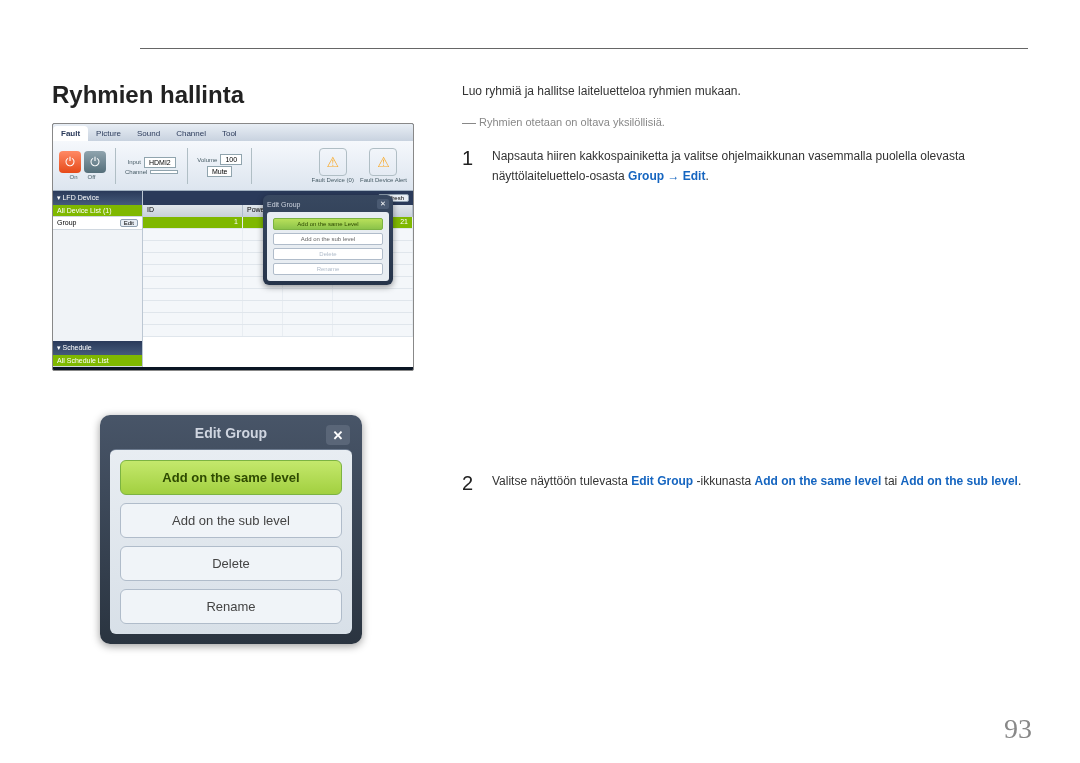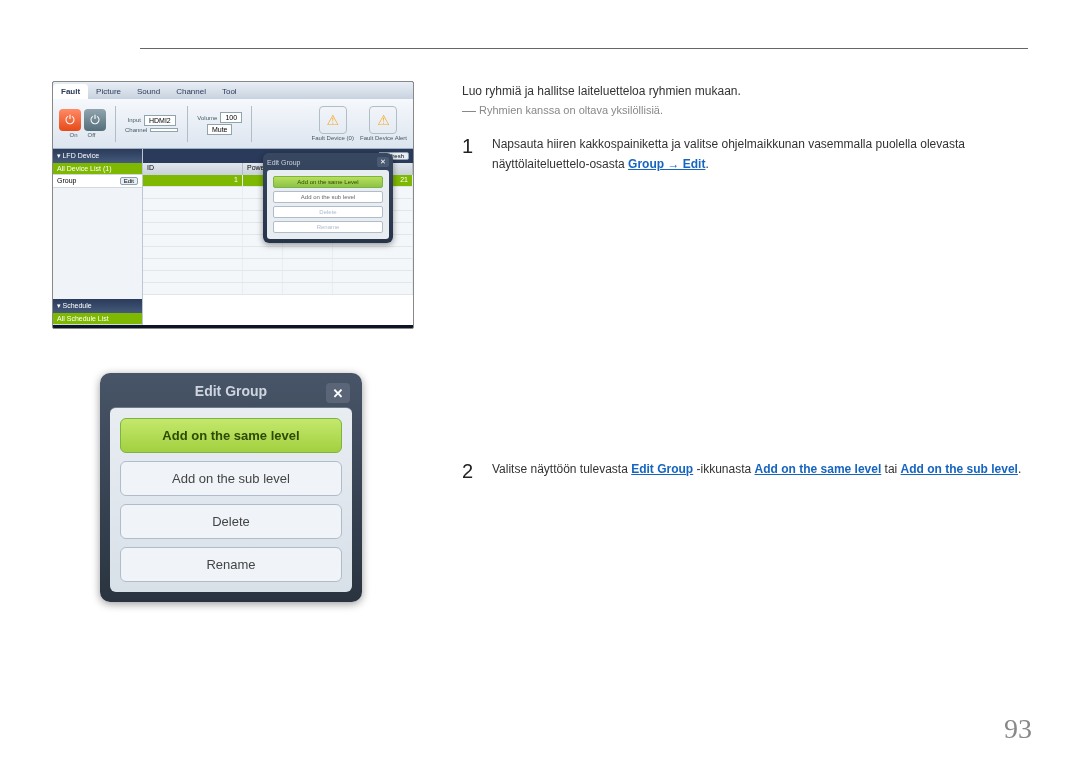--- a/index.html
+++ b/index.html
@@ -55,43 +55,44 @@
 .s2-titlebar { display:flex; justify-content:center; align-items:center; position:relative; padding-bottom:8px; }
 .s2-title { color:#cfd5e0; font-size:14px; font-weight:bold; }
 .s2-close { position:absolute; right:2px; top:0; width:24px; height:20px; background:#5a6678; border-radius:4px; display:flex; align-items:center; justify-content:center; color:#fff; font-size:13px; font-weight:bold; }
 .s2-body { background:linear-gradient(#e8edf2, #d8e0e8); border-radius:6px; padding:10px; display:flex; flex-direction:column; gap:8px; border-top: 1px solid #6c7a8e; }
 .s2-btn { border:1px solid #b0bcca; border-radius:6px; padding:9px; text-align:center; font-size:13px; color:#444; background:#f0f4f8; }
 .s2-btn.active { background:linear-gradient(#c4e86c,#a2d040); border-color:#7cb342; color:#2e4a00; font-weight:bold; }
 
 .footnote { font-size:10px; color:#888; line-height:1.5; margin-top:28px; max-width:370px; }
 .footnote .hl { color:#1565c0; font-weight:bold; }
 
-.intro-text { font-size:12px; color:#333; margin-bottom:0; }
+.intro-text { font-size:12px; color:#333; margin-bottom:12px; }
 .note-line { font-size:11px; color:#888; margin-bottom:14px; }
 .note-dash { display:inline-block; width:14px; height:1px; background:#888; vertical-align:middle; margin-right:3px; }
 
 .step { display:flex; gap:12px; margin-bottom:14px; }
 .step-num { font-size:20px; font-weight:normal; color:#222; width:18px; flex-shrink: 0; line-height:1.2; }
 .step-text { font-size:12px; color:#333; line-height:1.7; }
-.hl-blue { color:#1565c0; font-weight:bold;text-decoration:underline; }
+.hl-blue { color:#1565c0; font-weight:bold; }
 
 .bullet-line { font-size:12px; color:#333; margin-left:30px; margin-bottom:8px; }
 .bullet-dot { font-weight:bold; margin-right:8px; }
 
 .page-num { position:absolute; bottom:18px; right:48px; font-size:28px; color:#888; font-family: Georgia, serif; }
 </style>
 </head>
 <body>
 
 <div class="page">
 
   <div class="header-line"></div>
 
   <div class="two-col">
     <div class="left-col">
+      <div class="page-title">Ryhmien hallinta</div>
 
       
       <div class="screenshot1">
         <div class="mdc-tabs">
           <div class="mdc-tab active">Fault</div>
           <div class="mdc-tab">Picture</div>
           <div class="mdc-tab">Sound</div>
           <div class="mdc-tab">Channel</div>
           <div class="mdc-tab">Tool</div>
         </div>
@@ -250,21 +251,21 @@
           <div class="s2-btn">Add on the sub level</div>
           <div class="s2-btn">Delete</div>
           <div class="s2-btn">Rename</div>
         </div>
       </div>
 
     </div>
 
     <div class="right-col">
       <div class="intro-text">Luo ryhmiä ja hallitse laiteluetteloa ryhmien mukaan.</div>
-      <div class="note-line"><span class="note-dash"></span><span>Ryhmien kanssa on oltava yksilöllisiä.</span></div>
+      <div class="note-line"><span class="note-dash"></span><span>Ryhmien otetaan on oltava yksilöllisiä.</span></div>
 
       <div class="step">
         <div class="step-num">1</div>
         <div class="step-text">
           <span>Napsauta hiiren kakkospainiketta ja valitse ohjelmaikkunan vasemmalla puolella olevasta näyttölaiteluettelo-osasta </span><span class="hl-blue">Group → Edit</span><span>.</span>
         </div>
       </div>
 
       <div style="height:270px;"></div>
 

